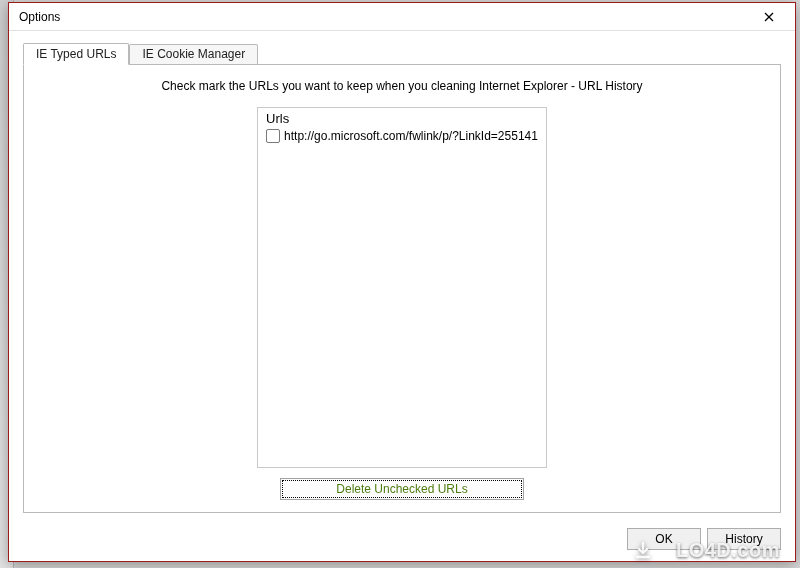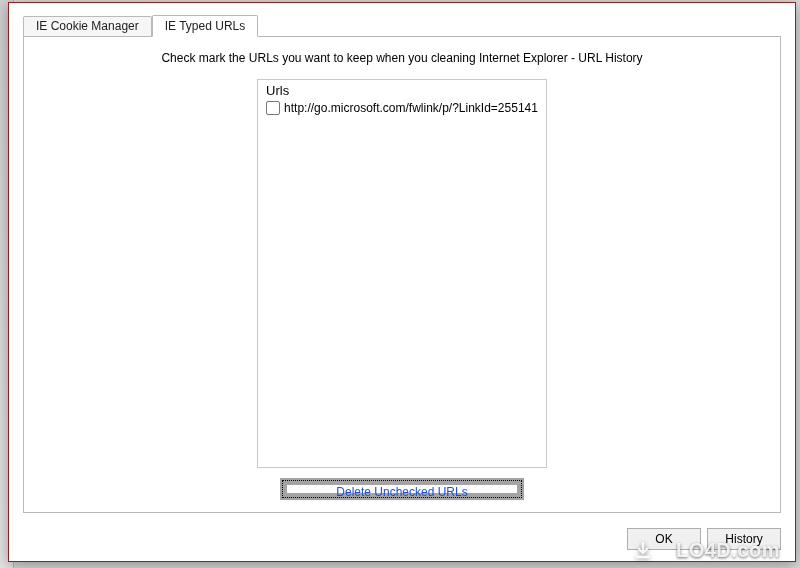--- a/index.html
+++ b/index.html
@@ -128,26 +128,26 @@
     border-radius: 2px;
     background: #fff;
     cursor: pointer;
     flex-shrink: 0;
   }
 
   .delete-btn {
     margin-top: 10px;
     width: 244px;
     height: 22px;
-    border: 7px solid #a3a3a3;
+    border: 1px solid #a3a3a3;
     outline: 1px dotted #000;
     outline-offset: -3px;
     background: #fdfdfd;
     font-size: 12px;
-    color: #1d4ed8;
+    color: #4d7c0f;
     cursor: pointer;
     padding: 0;
   }
 
   .button-row {
     height: 36px;
     display: flex;
     justify-content: flex-end;
     align-items: center;
     gap: 6px;
@@ -181,29 +181,38 @@
   }
   .watermark .wm-icon svg { filter: drop-shadow(0 1px 2px rgba(0,0,0,0.5)); }
 </style>
 </head>
 <body>
 
 <div class="background-strip-left"></div>
 
 <div class="dialog">
 
+  <div class="titlebar">
+    <div class="title">Options</div>
+    <div class="close">
+      <svg width="10" height="10" viewBox="0 0 10 10">
+        <line x1="1" y1="1" x2="9" y2="9" stroke="currentColor" stroke-width="1.2"></line>
+        <line x1="9" y1="1" x2="1" y2="9" stroke="currentColor" stroke-width="1.2"></line>
+      </svg>
+    </div>
+  </div>
 
   <div class="client">
 
     <div class="tabs-row">
+      <div class="tab active">
+        <span>IE Typed URLs</span>
+      </div>
       <div class="tab inactive">
         <span>IE Cookie Manager</span>
-      </div>
-      <div class="tab active">
-        <span>IE Typed URLs</span>
       </div>
     </div>
 
     <div class="tab-panel">
 
       <div class="instruction">Check mark the URLs you want to keep when you cleaning Internet Explorer - URL History</div>
 
       <div class="group-box">
         <span class="group-title">Urls</span>
 

